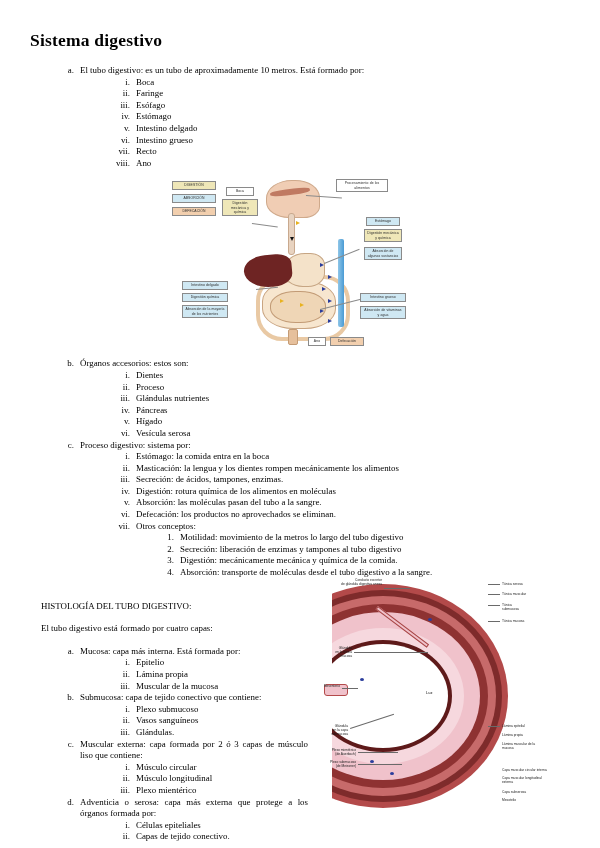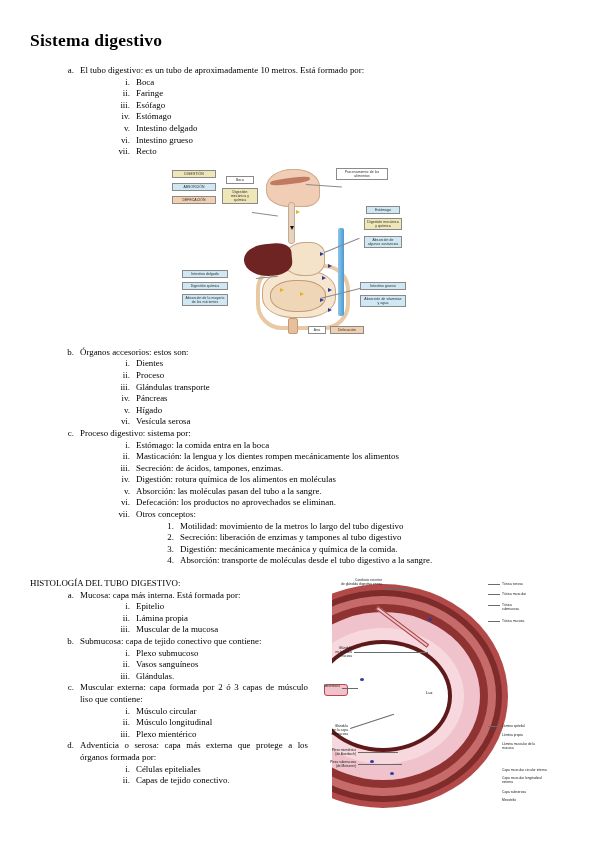--- a/index.html
+++ b/index.html
@@ -57,21 +57,21 @@
   .lvl-i{margin-left:76px;}
   .lvl-i .mk{width:24px;}
   .lvl-1{margin-left:128px;}
   .lvl-1 .mk{width:16px;}
 
   .justify .tx{text-align:justify;}
 
   .sec-head{
     font-size:8.9px;
     line-height:11.6px;
-    margin:0;
+    margin:11px;
   }
 
   
   .fig1{
     position:relative;
     width:248px;height:175px;
     margin:8px 0 6px 140px;
     font-family:"Liberation Sans","DejaVu Sans",sans-serif;
   }
   .fig1 .canvas{
@@ -255,20 +255,24 @@
     <span class="tx">Intestino delgado</span>
   </div>
   <div class="row lvl-i">
     <span class="mk">vi.</span>
     <span class="tx">Intestino grueso</span>
   </div>
   <div class="row lvl-i">
     <span class="mk">vii.</span>
     <span class="tx">Recto</span>
   </div>
+  <div class="row lvl-i">
+    <span class="mk">viii.</span>
+    <span class="tx">Ano</span>
+  </div>
 
   <div class="fig1">
     <div class="canvas">
 
       <div class="organ head"></div>
       <div class="organ mouthstrip"></div>
       <div class="organ esoph"></div>
       <div class="organ lintestine"></div>
       <div class="organ sintestine"></div>
       <div class="organ sintestine2"></div>
@@ -326,21 +330,21 @@
   <div class="row lvl-i">
     <span class="mk">i.</span>
     <span class="tx">Dientes</span>
   </div>
   <div class="row lvl-i">
     <span class="mk">ii.</span>
     <span class="tx">Proceso</span>
   </div>
   <div class="row lvl-i">
     <span class="mk">iii.</span>
-    <span class="tx">Glándulas transporte</span>
+    <span class="tx">Glándulas nutrientes</span>
   </div>
   <div class="row lvl-i">
     <span class="mk">iv.</span>
     <span class="tx">Páncreas</span>
   </div>
   <div class="row lvl-i">
     <span class="mk">v.</span>
     <span class="tx">Hígado</span>
   </div>
   <div class="row lvl-i">
@@ -393,20 +397,21 @@
     <span class="mk">3.</span>
     <span class="tx">Digestión: mecánicamente mecánica y química de la comida.</span>
   </div>
   <div class="row lvl-1">
     <span class="mk">4.</span>
     <span class="tx">Absorción: transporte de moléculas desde el tubo digestivo a la sangre.</span>
   </div>
 
   <div style="height:11px;"></div>
   <p class="sec-head">HISTOLOGÍA DEL TUBO DIGESTIVO:</p>
+  <p class="sec-head">El tubo digestivo está formado por cuatro capas:</p>
 
   <div style="width:278px;">
     <div class="row lvl-a justify">
       <span class="mk">a.</span>
       <span class="tx">Mucosa: capa más interna. Está formada por:</span>
     </div>
     <div class="row lvl-i">
       <span class="mk">i.</span>
       <span class="tx">Epitelio</span>
     </div>

